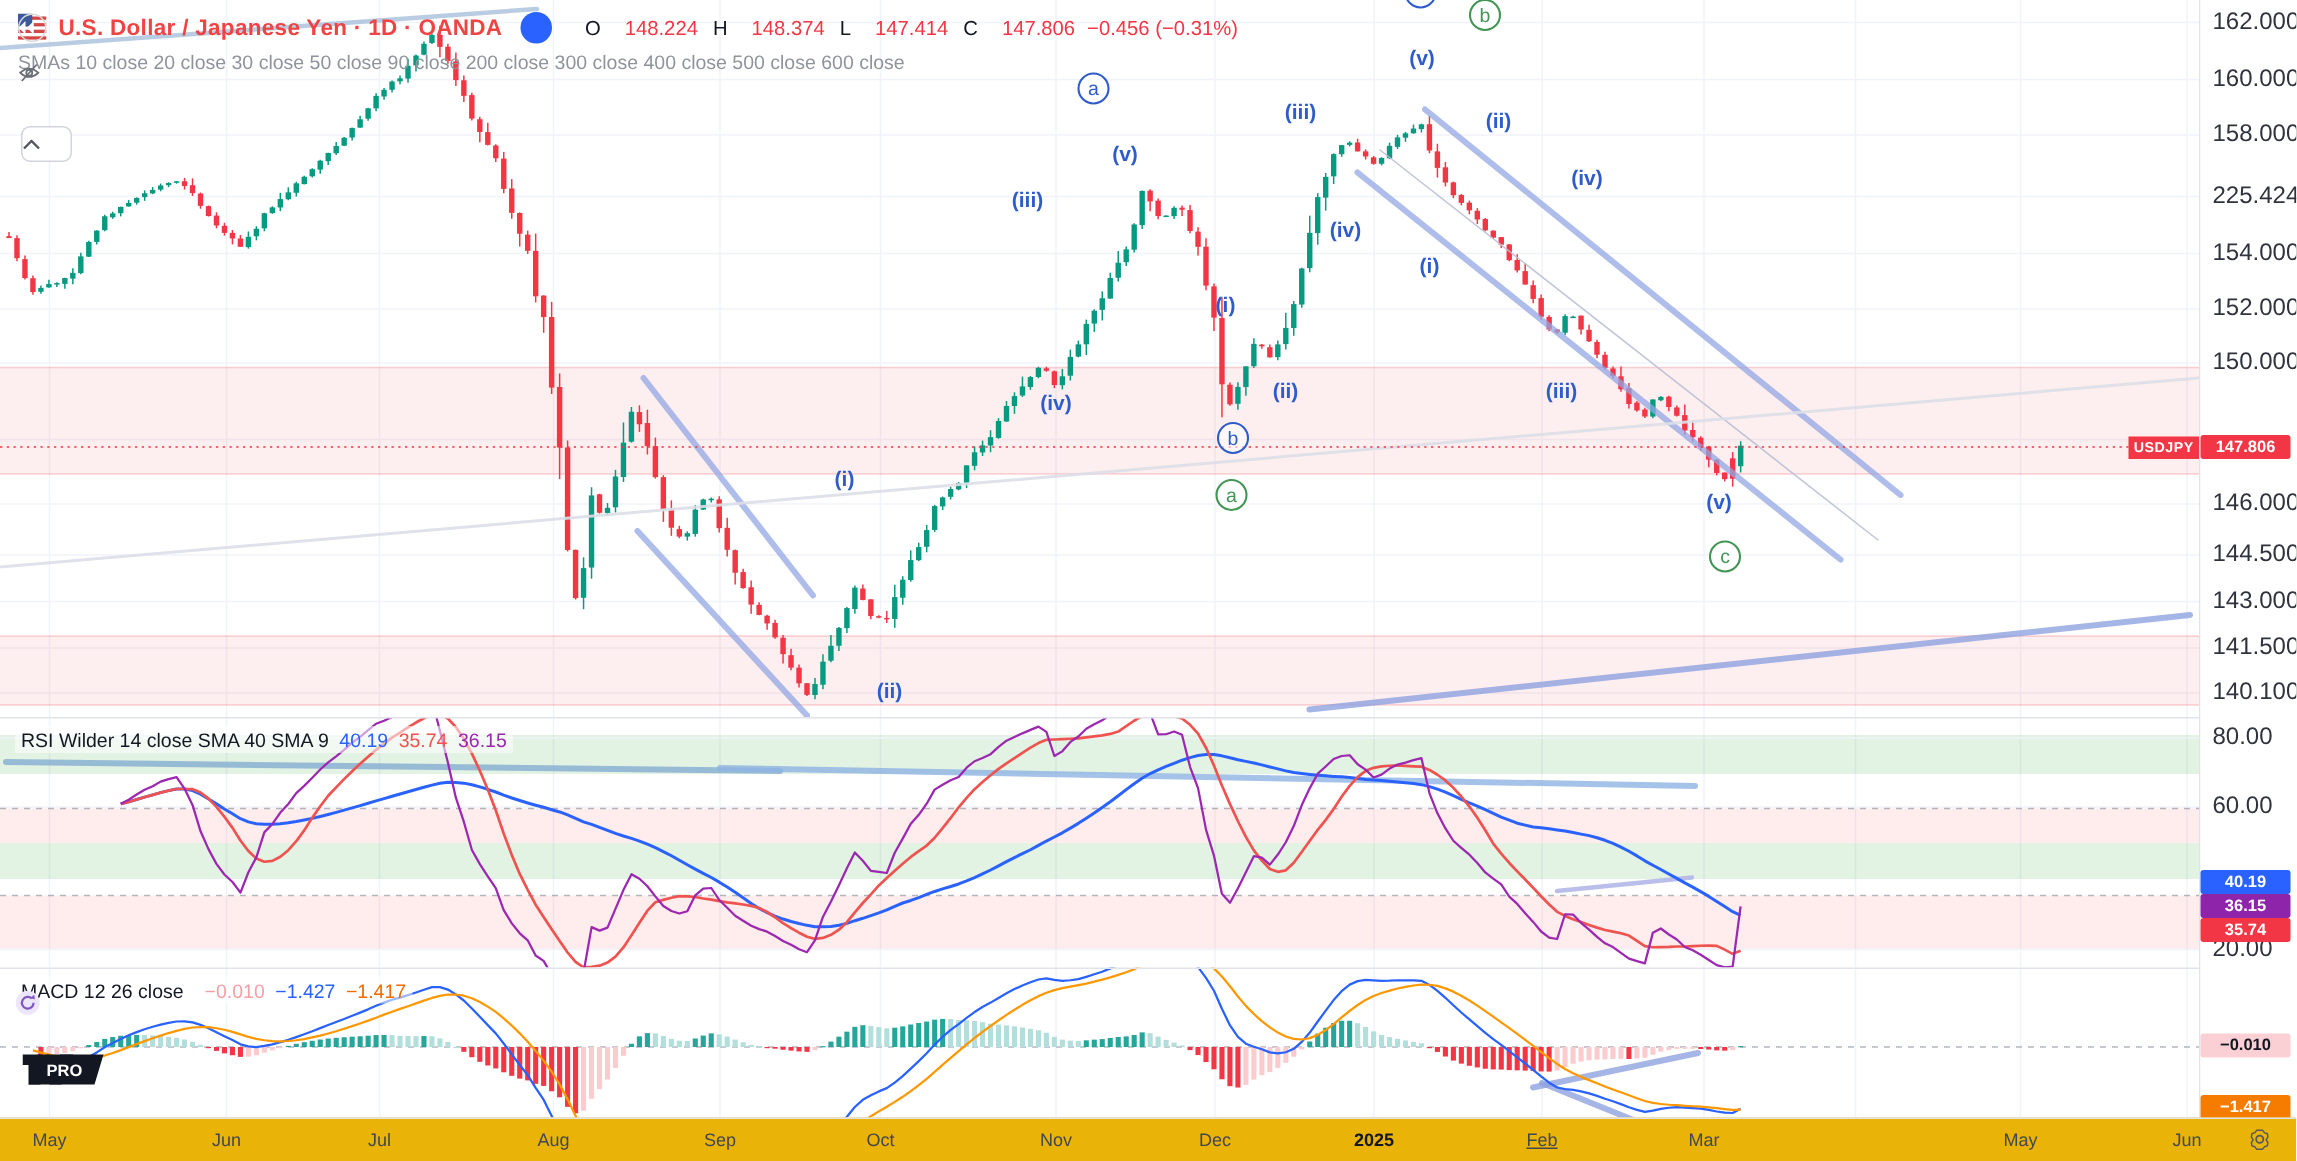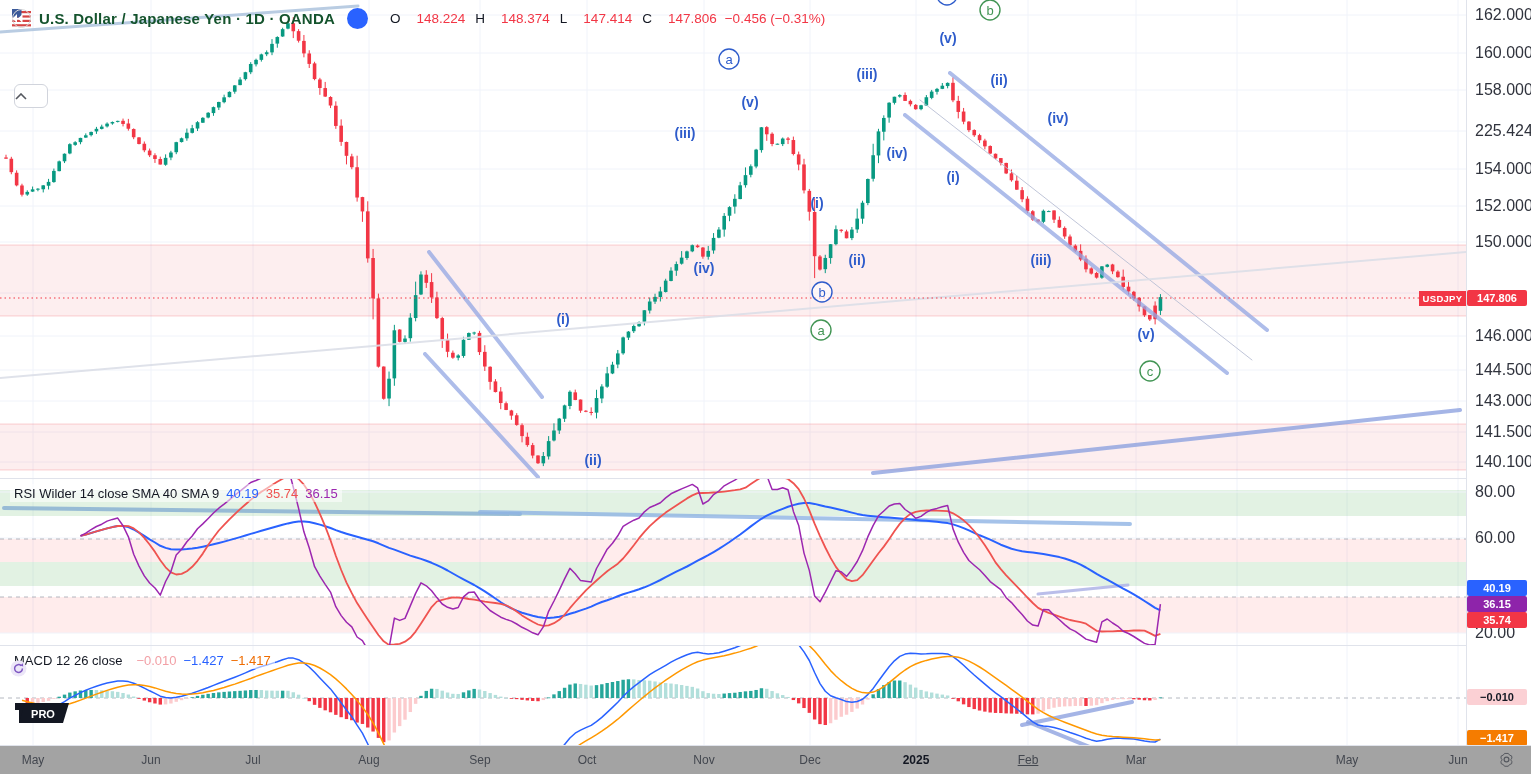--- a/index.html
+++ b/index.html
@@ -4,39 +4,39 @@
 <style>
   html,body{margin:0;padding:0;background:#fff;}
   #root{position:relative;width:1531px;height:774px;background:#ffffff;overflow:hidden;
         font-family:"Liberation Sans",sans-serif;-webkit-font-smoothing:antialiased;}
   svg{position:absolute;left:0;display:block;}
   .pane-divider{position:absolute;left:0;width:1466px;height:1px;background:#e0e3eb;}
   .axis-vert{position:absolute;top:0;left:1466px;width:1px;height:745px;background:#e0e3eb;}
   
   #legend{position:absolute;left:12px;top:6px;z-index:30;}
   .lg-row{display:flex;align-items:center;height:24px;}
-  .title-txt{font-size:15px;font-weight:bold;color:#14532d;margin-left:8px;letter-spacing:.2px;}
+  .title-txt{font-size:15px;font-weight:bold;color:#ef4444;margin-left:8px;letter-spacing:.2px;}
   .ohlc{display:flex;align-items:center;margin-left:14px;font-size:13.5px;color:#131722;gap:2px;}
   .ohlc b{font-weight:400;color:#131722;margin-left:8px;}
   .ohlc span.v{color:#f23645;margin-left:14px;}
   .gray-row{font-size:13px;color:#8f939c;display:flex;align-items:center;gap:8px;height:22px;}
   .flag{width:19px;height:19px;border-radius:50%;overflow:hidden;flex:0 0 auto;}
   .replay-btn{width:21px;height:21px;border-radius:50%;background:#2962ff;display:flex;align-items:center;
       justify-content:center;margin-left:12px;flex:0 0 auto;}
   .eye{flex:0 0 auto;cursor:pointer;}
   
   .ind-legend{position:absolute;z-index:25;display:flex;align-items:center;gap:7px;font-size:13px;
      color:#131722;background:rgba(255,255,255,.55);padding:0 4px;height:18px;}
   .ind-val{font-weight:500;}
   
   #price-axis{position:absolute;left:1467px;top:0;width:64px;height:745px;background:#fff;z-index:20;}
   .ax-lbl{position:absolute;left:8px;transform:translateY(-50%);font-size:16px;color:#30333d;white-space:nowrap;}
   .ax-tag{position:absolute;left:0;width:60px;transform:translateY(-50%);color:#fff;font-size:11px;
       font-weight:bold;text-align:center;padding:2px 0;border-radius:2px;}
-  #time-axis{position:absolute;left:0;top:745px;width:1531px;height:29px;background:#a3a3a3;
+  #time-axis{position:absolute;left:0;top:745px;width:1531px;height:29px;background:#eab308;
       border-top:1px solid #e0e3eb;z-index:20;}
   .t-lbl{position:absolute;top:7px;transform:translateX(-50%);font-size:12px;color:#43474f;}
   .t-lbl.year{font-weight:bold;color:#131722;}
   
   #sym-tag{position:absolute;left:1419px;top:291px;width:47px;height:15px;background:#f23645;color:#fff;
      font-size:9.5px;font-weight:bold;display:flex;align-items:center;justify-content:center;z-index:15;
      letter-spacing:.3px;}
   
   #collapse-btn{position:absolute;left:14px;top:84px;width:32px;height:22px;background:#fff;
      border:1px solid #d1d4dc;border-radius:6px;display:flex;align-items:center;justify-content:center;z-index:24;}
@@ -899,20 +899,32 @@
         <span class="v">148.224</span>
         <b>H</b>
         <span class="v">148.374</span>
         <b>L</b>
         <span class="v">147.414</span>
         <b>C</b>
         <span class="v">147.806</span>
         <span class="v" style="margin-left:6px">−0.456 (−0.31%)</span>
       </span>
     </div>
+    <div class="lg-row" style="height:23px">
+      <span class="gray-row">
+        <span>SMAs 10 close 20 close 30 close 50 close 90 close 200 close 300 close 400 close 500 close 600 close</span>
+        <span class="eye">
+          <svg width="15" height="13" viewBox="0 0 15 13">
+            <path d="M1.5,6.5 Q7.5,1 13.5,6.5 Q7.5,12 1.5,6.5 Z" fill="none" stroke="#6a6e77" stroke-width="1.2"></path>
+            <circle cx="7.5" cy="6.5" r="2" fill="none" stroke="#6a6e77" stroke-width="1.2"></circle>
+            <line x1="2.5" y1="12" x2="12.5" y2="1" stroke="#6a6e77" stroke-width="1.2"></line>
+          </svg>
+        </span>
+      </span>
+    </div>
   </div>
 
   <div id="collapse-btn">
     <svg width="12" height="7" viewBox="0 0 12 7">
       <polyline points="1,6 6,1 11,6" fill="none" stroke="#55585f" stroke-width="1.6"></polyline>
     </svg>
   </div>
 
   <div class="ind-legend" style="left:10px;top:484px">
     <span>RSI Wilder 14 close SMA 40 SMA 9</span>

